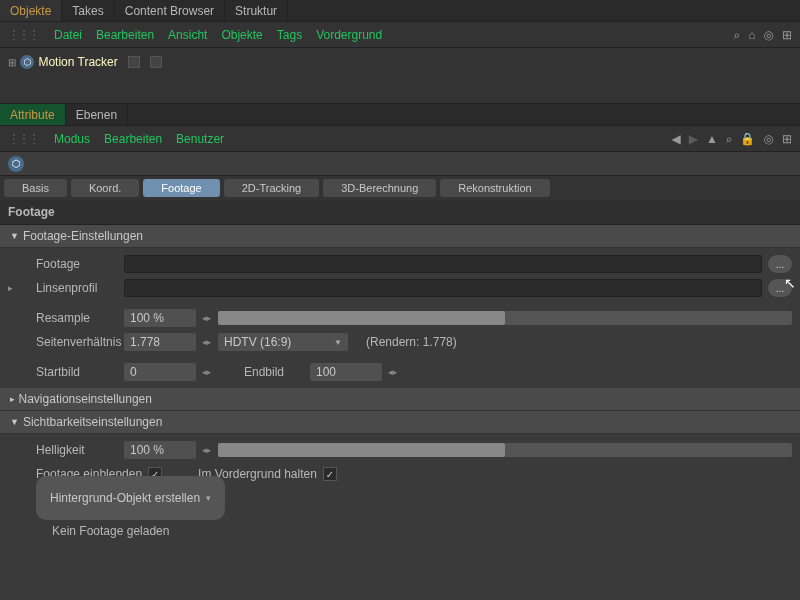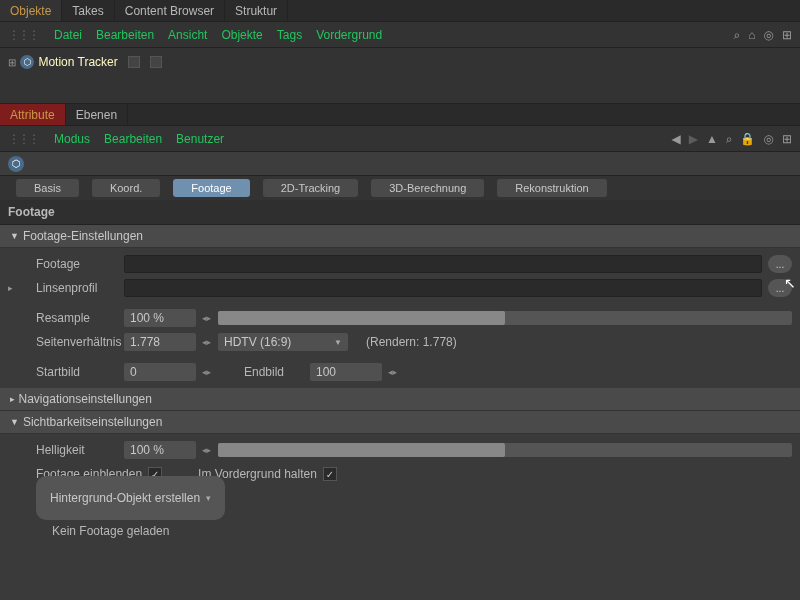--- a/index.html
+++ b/index.html
@@ -13,27 +13,27 @@
 .menubar-right { margin-left: auto; display: flex; gap: 8px; color: #999; }
 .icon-btn { cursor: pointer; color: #999; font-size: 12px; }
 .tree-panel { background: #333; height: 56px; border-bottom: 1px solid #222; padding: 4px 8px; }
 .tree-row { display: flex; align-items: center; gap: 4px; height: 20px; }
 .tree-exp { color: #999; font-size: 10px; cursor: pointer; }
 .tree-icon-circle { width: 14px; height: 14px; border-radius: 50%; background: #4a6a8a; display: flex; align-items: center; justify-content: center; color: #fff; font-size: 9px; }
 .tree-label { color: #fef9c3; cursor: pointer; }
 .tag-box { width: 12px; height: 12px; background: #444; margin-left: 6px; border: 1px solid #555; }
 .mid-tabs { display: flex; background: #2a2a2a; height: 22px; border-bottom: 1px solid #222; }
 .mid-tab { padding: 4px 10px; color: #b8b8b8; cursor: pointer; border-right: 1px solid #222; }
-.mid-tab.active { color: #c89848; background: #7f1d1d; }
+.mid-tab.active { color: #c89848; background: #14532d; }
 .attr-menubar { display: flex; align-items: center; background: #333; height: 26px; padding: 0 8px; gap: 14px; border-bottom: 1px solid #222; }
 .attr-menubar .grip { color: #666; letter-spacing: -2px; margin-right: 2px; }
 .attr-right { margin-left: auto; display: flex; gap: 8px; align-items: center; color: #999; }
 .obj-header { display: flex; align-items: center; background: #3d3d3d; height: 24px; padding: 0 8px; gap: 6px; border-bottom: 1px solid #222; }
 .obj-icon { width: 16px; height: 16px; border-radius: 50%; background: #4a6a8a; display: flex; align-items: center; justify-content: center; color: #fff; font-size: 10px; }
-.sub-tabs { display: flex; background: #333; height: 24px; padding: 4px 16px; gap: 13px; align-items: center; }
+.sub-tabs { display: flex; background: #333; height: 24px; padding: 4px 4px; gap: 4px; align-items: center; }
 .sub-tab { padding: 3px 18px; background: #4a4a4a; color: #c8c8c8; cursor: pointer; border-radius: 3px; font-size: 11px; }
 .sub-tab.active { background: #7090b0; color: #fff; }
 .section-title { background: #2f2f2f; padding: 5px 8px; font-weight: bold; color: #b8b8b8; border-bottom: 1px solid #222; }
 .group-header { background: #4a4a4a; padding: 4px 10px; color: #c8c8c8; cursor: pointer; border-bottom: 1px solid #333; display: flex; align-items: center; gap: 4px; }
 .group-arrow { font-size: 9px; }
 .form-area { background: #3a3a3a; padding: 4px 8px; }
 .row { display: flex; align-items: center; height: 24px; gap: 6px; }
 .row-label { width: 94px; color: #b8b8b8; padding-left: 12px; }
 .row-arrow { width: 10px; color: #999; font-size: 9px; }
 .text-input { flex: 1; background: #2a2a2a; border: 1px solid #222; height: 18px; color: #c8c8c8; padding: 0 4px; border-radius: 2px; }

